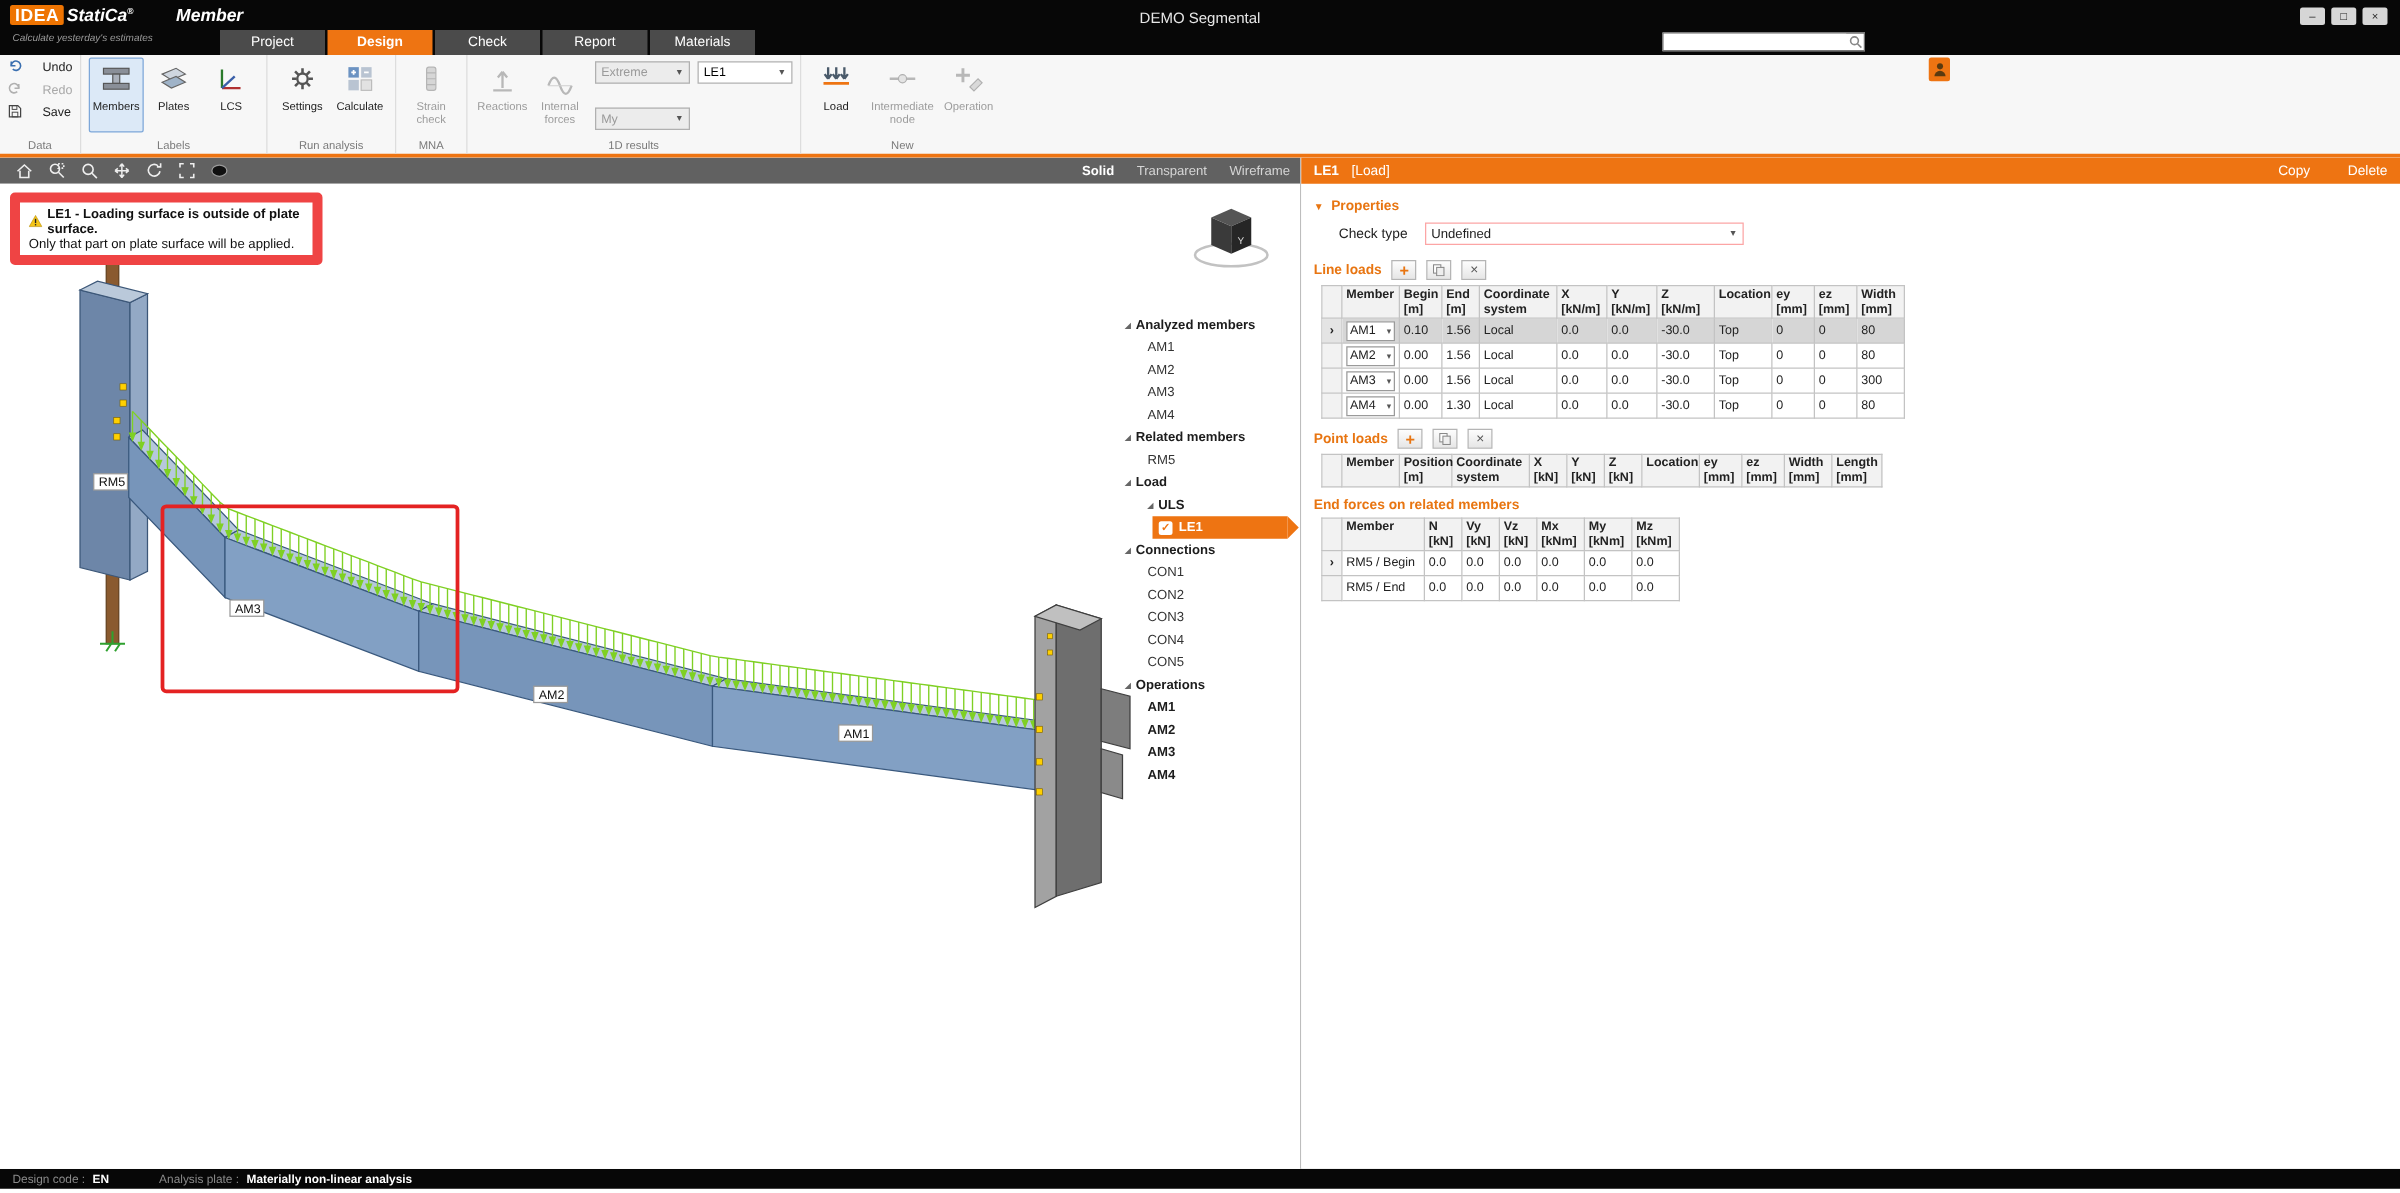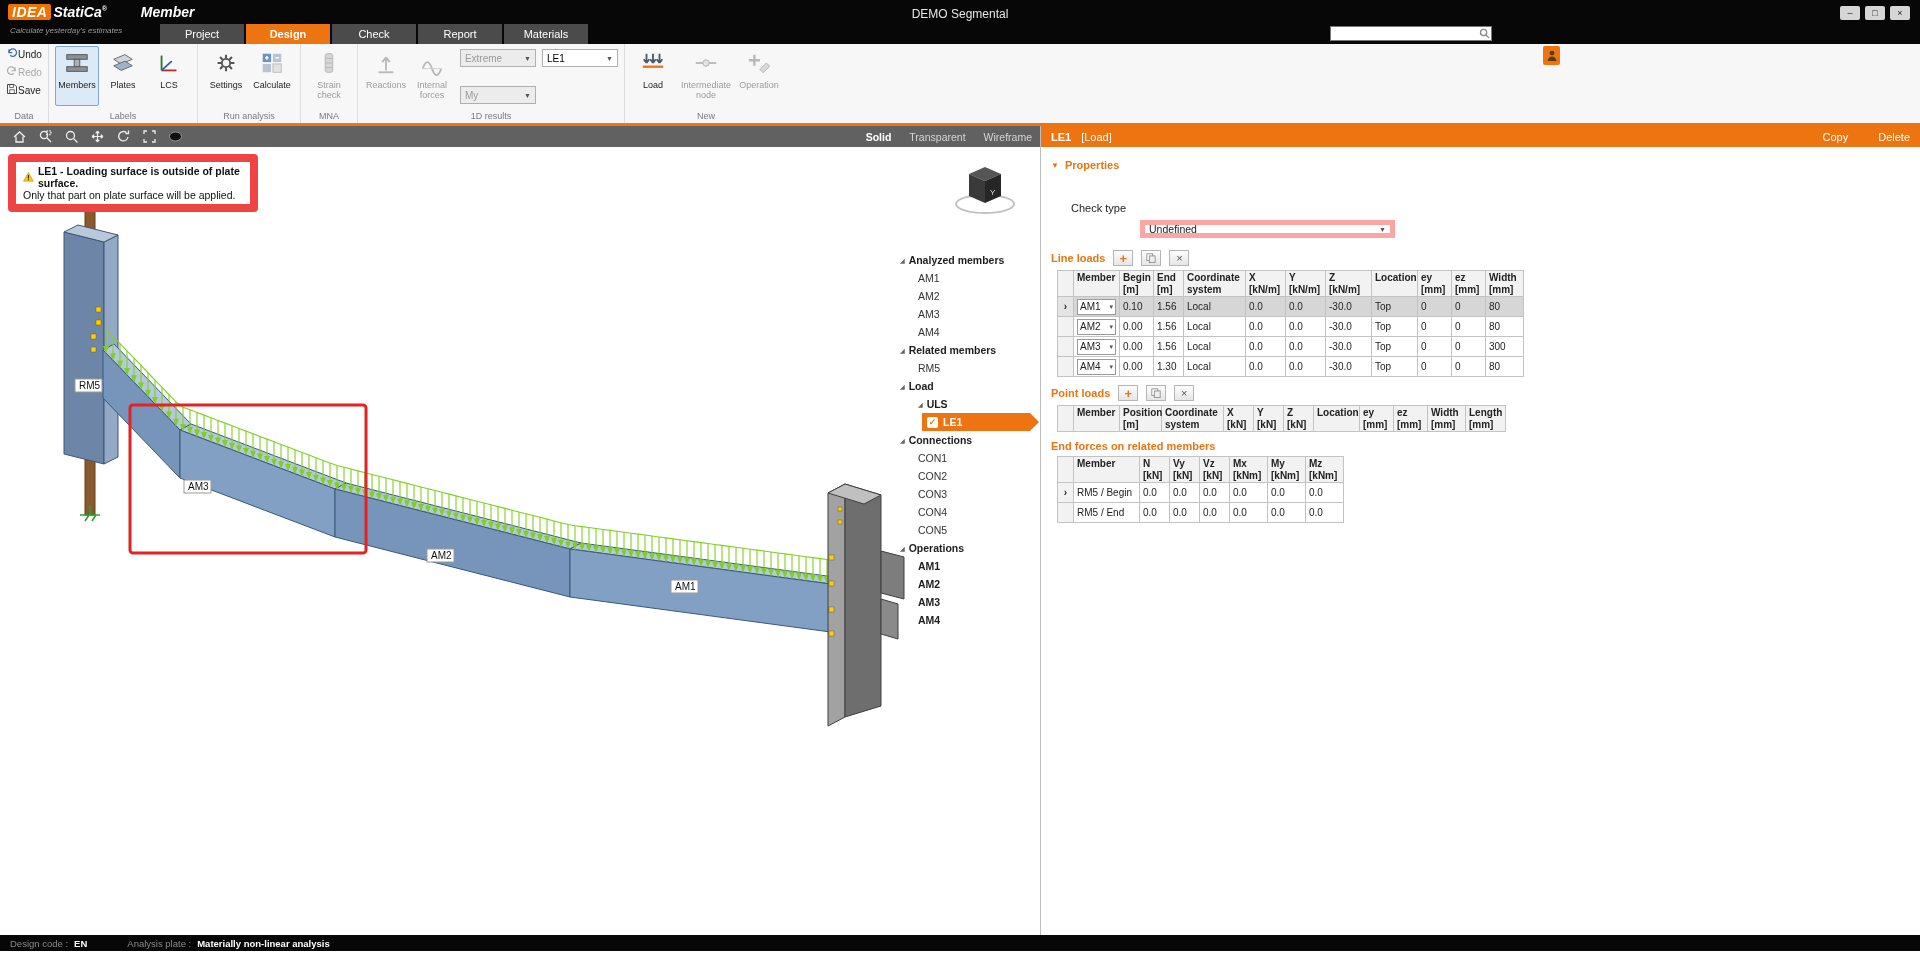--- a/index.html
+++ b/index.html
@@ -2,50 +2,50 @@
 <html><head>
 <meta charset="utf-8">
 <style>
   * { margin:0; padding:0; box-sizing:border-box; }
   html,body { width:1920px; height:954px; overflow:hidden; background:#fff;
               font-family:"Liberation Sans", sans-serif; }
 
   
   .topbar { height:44px; background:#070707; position:relative; color:#fff; }
   .logo-area { position:absolute; left:8px; top:4px; display:flex; align-items:center; }
-  .logo-box { background:#ee7402; color:#fff; font-weight:bold; font-style:italic;
+  .logo-box { background:#ee7402; color:#fff; font-weight:bold; 
               font-size:14px; padding:0 4px; border-radius:2px; letter-spacing:.5px; }
   .logo-statica { font-weight:bold; font-style:italic; font-size:14px; margin-left:2px; }
   .logo-reg { font-size:7px; vertical-align:super; }
   .module-title { font-weight:bold; font-style:italic; font-size:14px; margin-left:34px; }
   .tagline { position:absolute; left:10px; top:26px; font-size:8px; font-style:italic; color:#9a9a9a; }
   .doc-title { position:absolute; left:50%; top:7px; transform:translateX(-50%);
                font-size:12px; color:#e6e6e6; }
   .winbtns { position:absolute; right:10px; top:6px; display:flex; gap:5px; }
   .winbtn { width:20px; height:14px; background:#d6d6d6; color:#222; border-radius:2px;
             font-size:9px; display:flex; align-items:center; justify-content:center; cursor:pointer; }
-  .tabs { position:absolute; left:160px; bottom:0; display:flex; gap:2px;justify-content:space-between; }
+  .tabs { position:absolute; left:176px; bottom:0; display:flex; gap:2px;justify-content:space-between; }
   .tab { width:84px; height:20px; background:#4b4b4b; color:#fff; font-size:11px;
          display:flex; align-items:center; justify-content:center; cursor:pointer; }
   .tab.active { background:#ee7412; font-weight:bold; }
   .tab.wide { width:84px; }
   .search { position:absolute; left:1330px; top:26px; width:162px; height:15px; background:#fff;
             border:1px solid #777; display:flex; align-items:center; }
   .search input { flex:1; border:none; outline:none; font-size:10px; height:13px; padding:0 3px; }
   .search .mag { width:14px; display:flex; align-items:center; justify-content:center; }
 
   
   .ribbon { height:82px; background:#f7f7f7; border-bottom:3px solid #ee7412;
             display:flex; align-items:stretch; position:relative; }
   .rgroup { display:flex; flex-direction:column; padding:2px 6px 0; }
   .rgroup + .rgroup { border-left:1px solid #ddd; }
   .rg-content { flex:1; display:flex; align-items:flex-start; gap:2px; }
   .rg-content.col { flex-direction:column; gap:2px; align-items:flex-start; }
   .rg-label { height:14px; font-size:9px; color:#7a7a7a; text-align:center; line-height:14px; }
-  .smallbtn { display:flex; align-items:center; gap:0; font-size:10px; height:16px;
+  .smallbtn { display:flex; align-items:center; gap:16px; font-size:10px; height:16px;
               color:#222; cursor:pointer; white-space:nowrap; }
   .smallbtn.disabled { color:#a8a8a8; }
   .bigbtn { width:44px; min-height:60px; display:flex; flex-direction:column; align-items:center;
             padding-top:3px; border:1px solid transparent; border-radius:2px; font-size:9px;
             color:#222; cursor:pointer; text-align:center; }
   .bigbtn.selected { background:#dce9f7; border-color:#7da7d9; }
   .bigbtn.disabled { color:#9c9c9c; }
   .bigbtn .bl { white-space:pre-line; line-height:1.15; margin-top:2px; }
   .bigbtn.w58 { width:58px; }
   .rcombo { width:76px; height:18px; border:1px solid #b0b0b0; background:#fff; font-size:10px;
@@ -89,22 +89,22 @@
   .panel-header { height:21px; background:#ee7412; color:#fff; display:flex; align-items:center;
                   padding:0 10px; font-size:11px; }
   .ph-title { font-weight:bold; margin-right:10px; }
   .panel-header .spacer { flex:1; }
   .hbtn { margin-left:30px; cursor:pointer; }
   .panel-body { padding:4px 10px; font-size:11px; color:#222; overflow:hidden; }
   .section-row { display:flex; align-items:center; gap:6px; margin:8px 0 4px; }
   .sec-title { color:#e87511; font-weight:bold; font-size:11px; }
   .tri { color:#e87511; font-size:8px; cursor:pointer; }
   .checktype-row { display:flex; align-items:center; gap:14px; margin:7px 0 12px 20px; }
-  .combo { width:255px; height:18px; border:5px solid #fca5a5; background:#fff; font-size:10.5px;
-           display:flex; align-items:center; justify-content:space-between; padding:0 4px; cursor:pointer;margin-top:42px; }
+  .combo { width:255px; height:18px; border:1px solid #fca5a5; background:#fff; font-size:10.5px;
+           display:flex; align-items:center; justify-content:space-between; padding:0 4px; cursor:pointer; }
   .mini-btn { width:20px; height:16px; border:1px solid #b5b5b5; background:linear-gradient(#fdfdfd,#e6e6e6);
               display:inline-flex; align-items:center; justify-content:center; font-size:11px;
               margin-left:2px; cursor:pointer; color:#555; }
   .mini-btn.plus { color:#e87511; font-weight:bold; font-size:13px; }
 
   table.ptable { border-collapse:collapse; table-layout:fixed; font-size:10px; margin:2px 0 6px 6px; background:#fff; }
   .ptable th { background:#f2f2f2; border:1px solid #c3c3c3; font-weight:bold; text-align:left;
                vertical-align:top; padding:1px 3px; white-space:pre-line; line-height:1.15; color:#222; }
   .ptable td { border:1px solid #c3c3c3; padding:1px 3px; height:20px; overflow:hidden; color:#222; }
   .ptable th.selcol, .ptable td.selcol { background:#f2f2f2; text-align:center; padding:0; font-weight:bold; }

